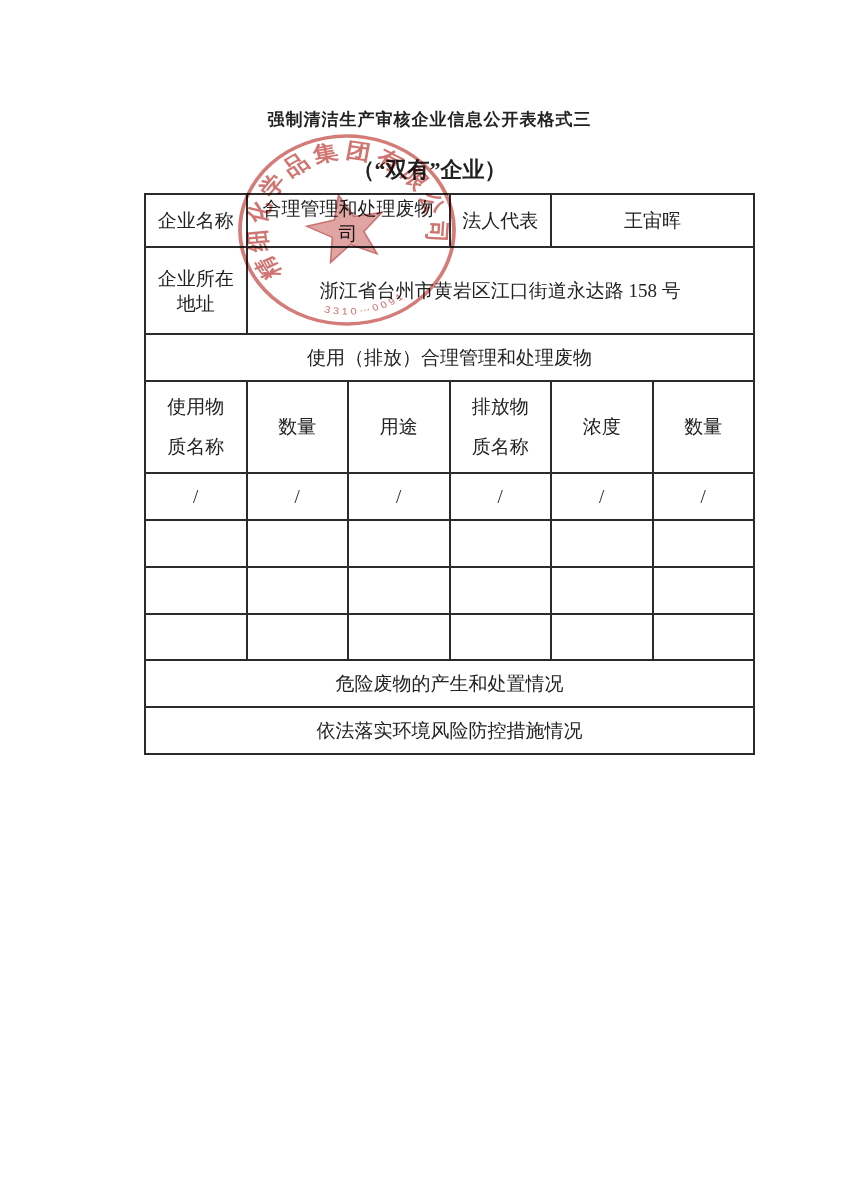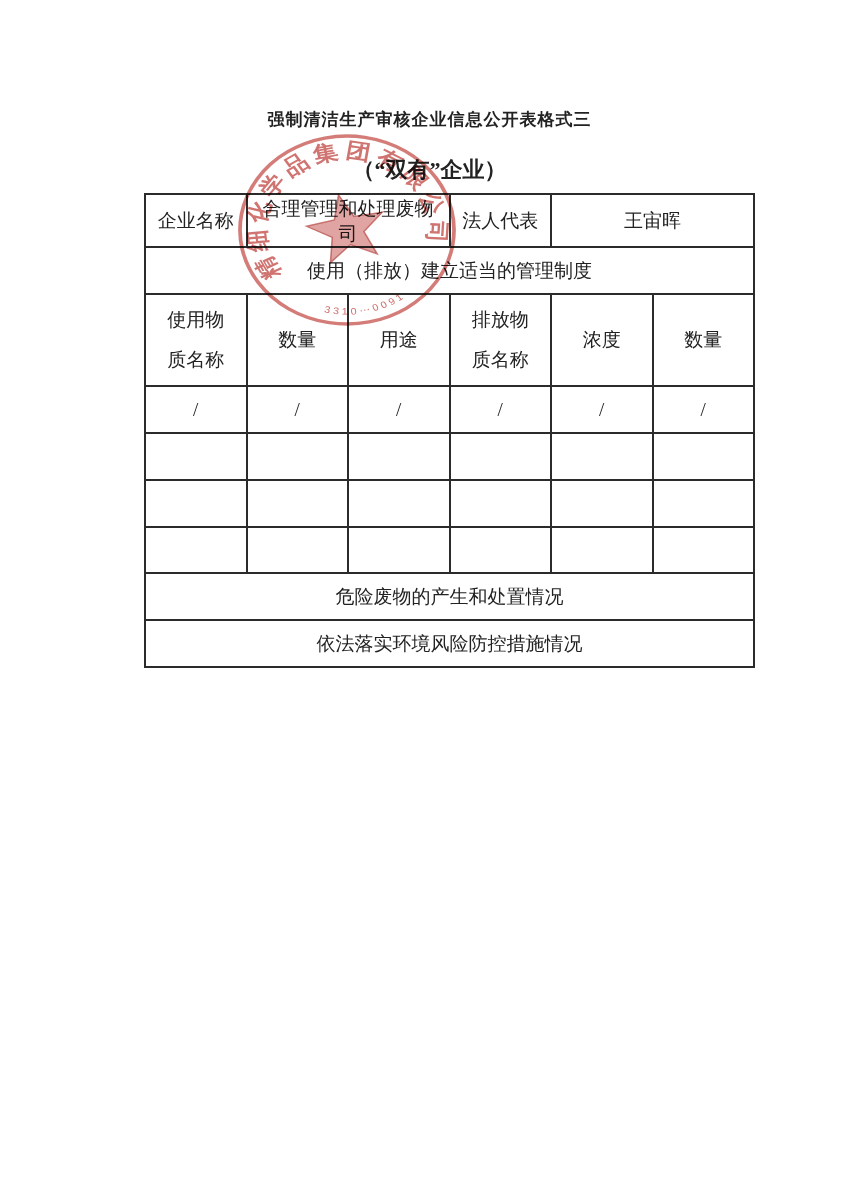--- a/index.html
+++ b/index.html
@@ -117,23 +117,28 @@
 
     <tbody>
         <tr class="r1">
       <td>企业名称</td>
       <td colspan="2">合理管理和处理废物
 司</td>
       <td>法人代表</td>
       <td colspan="2">王宙晖</td>
     </tr>
 
+    <tr class="r2">
+      <td class="addr-label">企业所在
+地址</td>
+      <td colspan="5">浙江省台州市黄岩区江口街道永达路 158 号</td>
+    </tr>
 
     <tr class="r3">
-      <td colspan="6">使用（排放）建立适当的管理制度</td>
+      <td colspan="6">使用（排放）合理管理和处理废物</td>
     </tr>
 
     <tr class="r4">
       <td>使用物
 质名称</td>
       <td>数量</td>
       <td>用途</td>
       <td>排放物
 质名称</td>
       <td>浓度</td>

